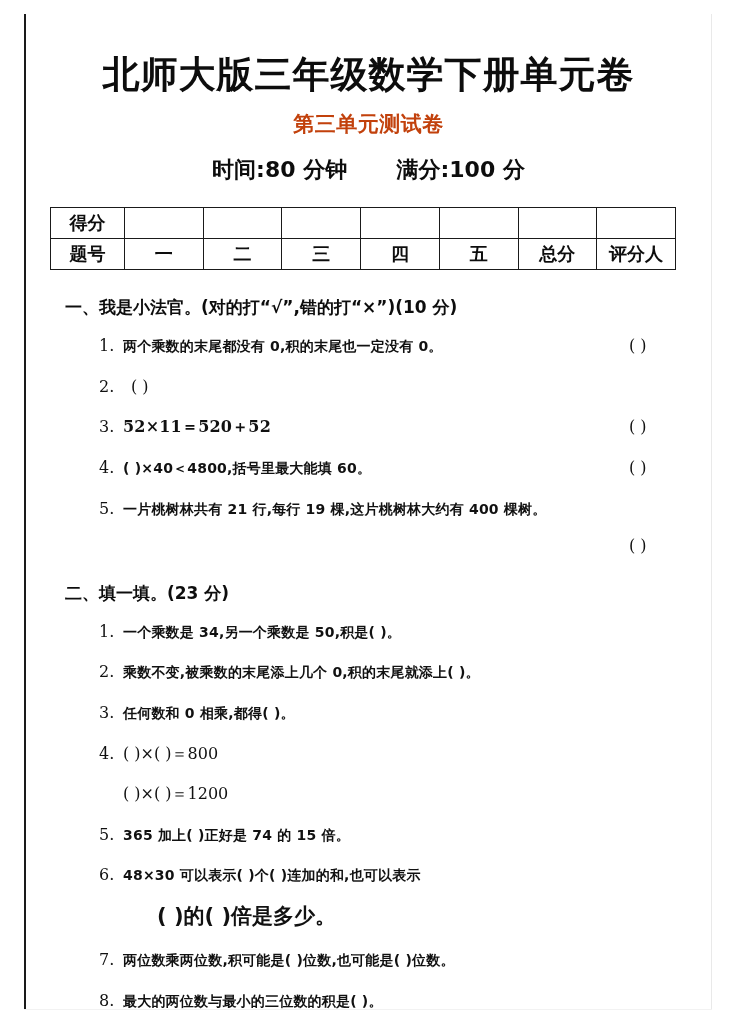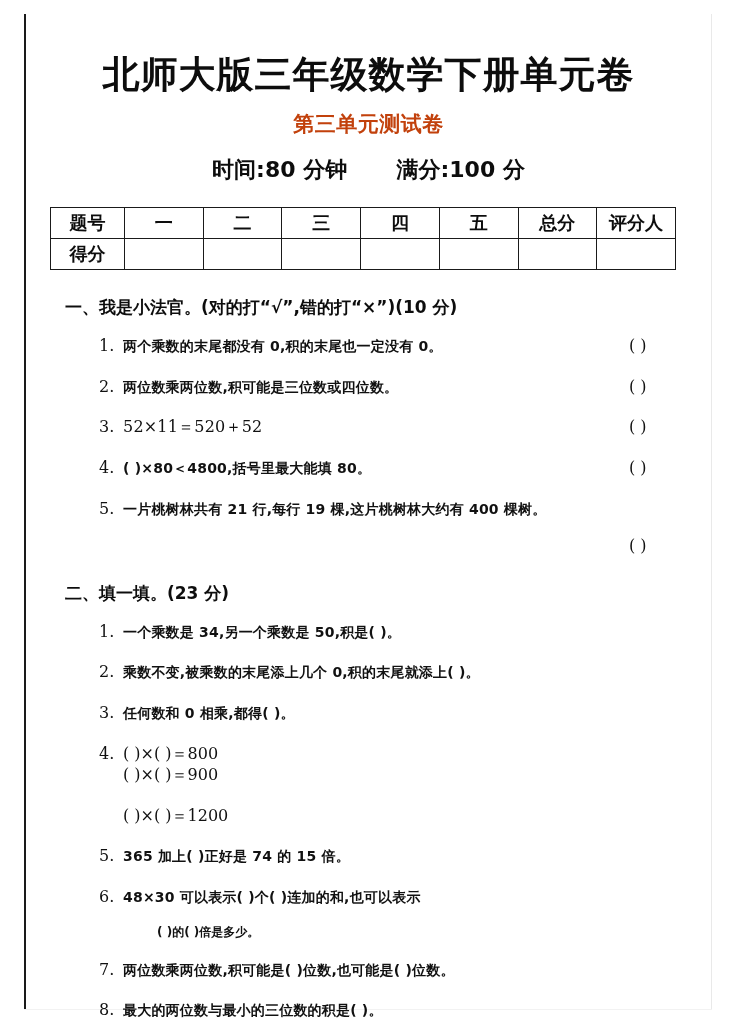--- a/index.html
+++ b/index.html
@@ -155,21 +155,21 @@
   }
   .q-text {
     flex: 1 1 auto;
     font-family: "DejaVu Sans", "Liberation Sans", sans-serif;
     font-weight: bold;
     font-size: 14px;
     letter-spacing: 0.2px;
   }
   .q-text.plain {
     font-family: "DejaVu Serif", "Liberation Serif", serif;
-    font-weight: normal;
+    font-weight: bold;
     font-size: 16px;
   }
   .tf-mark {
     flex: 0 0 auto;
     width: 74px;
     text-align: left;
     font-family: "DejaVu Serif", "Liberation Serif", serif;
     font-size: 16px;
     letter-spacing: 0px;
     padding-left: 8px;
@@ -177,21 +177,21 @@
   .tf-mark-alone {
     text-align: left;
     padding-left: 0;
     margin-left: auto;
     width: 74px;
   }
   .q-cont {
     padding-left: 58px;
     font-family: "DejaVu Sans", "Liberation Sans", sans-serif;
     font-weight: bold;
-    font-size: 12px;
+    font-size: 21px;
   }
   .row-right {
     display: flex;
     justify-content: flex-end;
   }
 
   .sp-sm  { height: 16px; }
   .sp-md  { height: 19px; }
 
   .eq-line {
@@ -221,40 +221,40 @@
 
     <p class="doc-info">
       <span>时间:80 分钟</span>
       <span class="gap"></span>
       <span>满分:100 分</span>
     </p>
 
     <div class="score-table-wrap">
       <table class="score-table">
         <tbody>
+          <tr>
+            <td class="label-col">得分</td>
+            <td class="blank"></td>
+            <td class="blank"></td>
+            <td class="blank"></td>
+            <td class="blank"></td>
+            <td class="blank"></td>
+            <td class="blank"></td>
+            <td class="blank"></td>
+          </tr>
           <tr>
             <td class="label-col">题号</td>
             <td>一</td>
             <td>二</td>
             <td>三</td>
             <td>四</td>
             <td>五</td>
             <td>总分</td>
             <td>评分人</td>
           </tr>
-          <tr>
-            <td class="label-col">得分</td>
-            <td class="blank"></td>
-            <td class="blank"></td>
-            <td class="blank"></td>
-            <td class="blank"></td>
-            <td class="blank"></td>
-            <td class="blank"></td>
-            <td class="blank"></td>
-          </tr>
         </tbody>
       </table>
     </div>
 
     <div class="section">
       <p class="section-title sec1-title">一、我是小法官。(对的打“√”,错的打“×”)(10 分)</p>
 
       <div class="sp-sm"></div>
 
       <ul class="q-list">
@@ -262,37 +262,36 @@
           <div class="q-row">
             <span class="q-num">1.</span>
             <span class="q-text">两个乘数的末尾都没有 0,积的末尾也一定没有 0。</span>
             <span class="tf-mark">(          )</span>
           </div>
         </li>
         <div class="sp-md"></div>
         <li class="q">
           <div class="q-row">
             <span class="q-num">2.</span>
-            <span class="q-text">两位数乘两位数,积可能是三位数或四位数。</span>
             <span class="tf-mark">(          )</span>
           </div>
         </li>
         <div class="sp-md"></div>
         <li class="q">
           <div class="q-row">
             <span class="q-num">3.</span>
             <span class="q-text plain">52×11＝520＋52</span>
             <span class="tf-mark">(          )</span>
           </div>
         </li>
         <div class="sp-md"></div>
         <li class="q">
           <div class="q-row">
             <span class="q-num">4.</span>
-            <span class="q-text">(        )×80＜4800,括号里最大能填 80。</span>
+            <span class="q-text">(        )×40＜4800,括号里最大能填 60。</span>
             <span class="tf-mark">(          )</span>
           </div>
         </li>
         <div class="sp-md"></div>
         <li class="q">
           <div class="q-row">
             <span class="q-num">5.</span>
             <span class="q-text">一片桃树林共有 21 行,每行 19 棵,这片桃树林大约有 400 棵树。</span>
           </div>
           <div class="sp-sm"></div>
@@ -328,21 +327,20 @@
             <span class="q-num">3.</span>
             <span class="q-text">任何数和 0 相乘,都得(        )。</span>
           </div>
         </li>
         <div class="sp-md"></div>
         <li class="q">
           <div class="q-row">
             <span class="q-num">4.</span>
             <span class="eq-line">
               <span class="eq-col">(        )×(        )＝800</span>
-              <span class="eq-col">(        )×(        )＝900</span>
             </span>
           </div>
           <div class="sp-md"></div>
           <div class="q-row">
             <span class="q-num"></span>
             <span class="eq-line">
               <span class="eq-col">(        )×(        )＝1200</span>
             </span>
           </div>
         </li>

